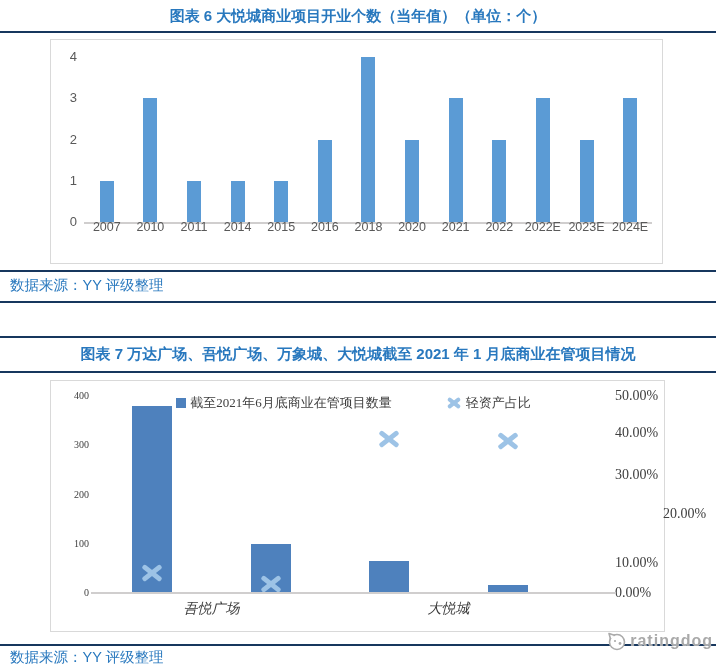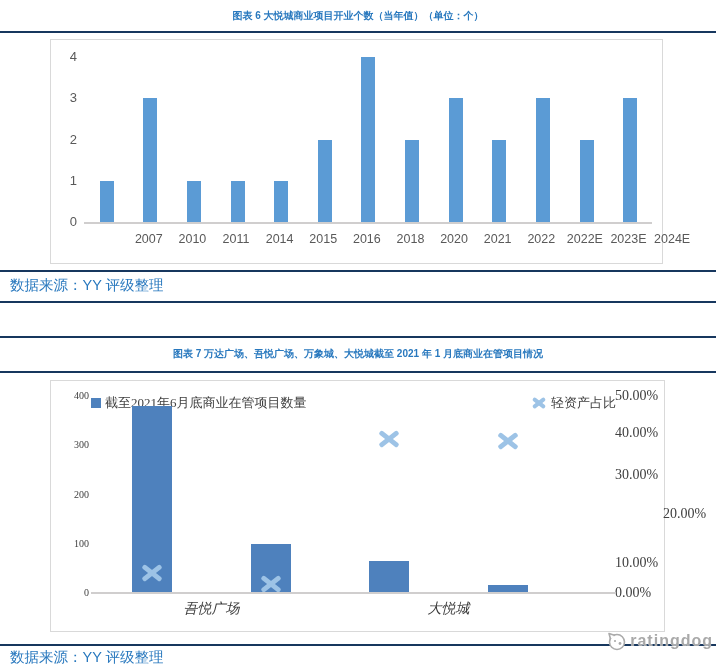--- a/index.html
+++ b/index.html
@@ -2,56 +2,56 @@
 <html><head>
 <meta charset="utf-8">
 <style>
   html,body{margin:0;padding:0;}
   body{
     width:716px;height:669px;position:relative;overflow:hidden;
     background:#ffffff;font-family:"Liberation Sans",sans-serif;
   }
   .fig-title{
     position:absolute;left:0;width:716px;text-align:center;
-    color:#2878BE;font-weight:bold;font-size:10px;line-height:20px;
+    color:#2878BE;font-weight:bold;font-size:15px;line-height:20px;
   }
   .navy-line{position:absolute;left:0;width:716px;height:2px;background:#17375E;}
   .chart-box{position:absolute;background:#fff;border:1px solid #D9D9D9;}
   .src-text{position:absolute;left:10px;color:#2878BE;font-size:14.5px;}
 
   
   .c1tick{position:absolute;right:585px;width:60px;text-align:right;
     font-size:13px;color:#595959;height:16px;line-height:16px;}
   .c1axis{position:absolute;left:33px;right:10px;top:182px;height:2px;background:#D0CECE;}
   .c1cols{position:absolute;left:34px;top:0;width:567px;height:182px;
     display:flex;align-items:flex-end;}
   .c1col{flex:1;display:flex;justify-content:center;}
   .c1bar{width:14px;}
-  .c1cats{position:absolute;left:34px;top:192px;width:567px;display:flex;margin-left:42px;}
+  .c1cats{position:absolute;left:34px;top:180px;width:567px;display:flex;}
   .c1cat{flex:1;text-align:center;font-size:12.5px;color:#595959;}
 
   
   .c2tickL{position:absolute;left:0;width:38px;text-align:right;
     font-family:"Liberation Serif",serif;font-size:10px;color:#404040;height:16px;line-height:16px;}
   .c2tickR{position:absolute;left:564px;width:48px;text-align:left;
     font-family:"Liberation Serif",serif;font-size:14px;color:#404040;height:16px;line-height:16px;}
   .c2axis{position:absolute;left:40px;top:211px;width:525px;height:2px;background:#D0CECE;}
   .c2cols{position:absolute;left:42px;top:15px;width:474px;height:197px;display:flex;}
   .c2col{flex:1;position:relative;display:flex;justify-content:center;align-items:flex-end;}
   .c2bar{width:40px;}
   .c2cats{position:absolute;left:42px;top:219px;width:474px;display:flex;}
   .c2cat{flex:1;text-align:center;font-family:"Liberation Serif",serif;
     font-style:italic;font-size:14px;color:#3b3b3b;}
   .xmark{position:absolute;width:24px;height:20px;left:50%;margin-left:-12px;}
   .xmark::before,.xmark::after{content:"";position:absolute;left:50%;top:50%;
     width:23px;height:5px;border-radius:2px;background:#9DC3E6;}
   .xmark::before{transform:translate(-50%,-50%) rotate(38deg);}
   .xmark::after{transform:translate(-50%,-50%) rotate(-38deg);}
   .c2legend{position:absolute;top:13px;left:40px;width:525px;
-    display:flex;justify-content:space-between;gap:54px;align-items:center;}
+    display:flex;justify-content:center;gap:54px;align-items:center;}
   .lgitem{display:flex;align-items:center;gap:4px;
     font-family:"Liberation Serif",serif;font-size:13px;color:#404040;}
   .lgsq{width:10px;height:10px;display:inline-block;}
   .lgx{position:relative;width:16px;height:14px;display:inline-block;}
   .lgx::before,.lgx::after{content:"";position:absolute;left:50%;top:50%;
     width:15px;height:4px;border-radius:2px;background:#9DC3E6;}
   .lgx::before{transform:translate(-50%,-50%) rotate(38deg);}
   .lgx::after{transform:translate(-50%,-50%) rotate(-38deg);}
 
   

